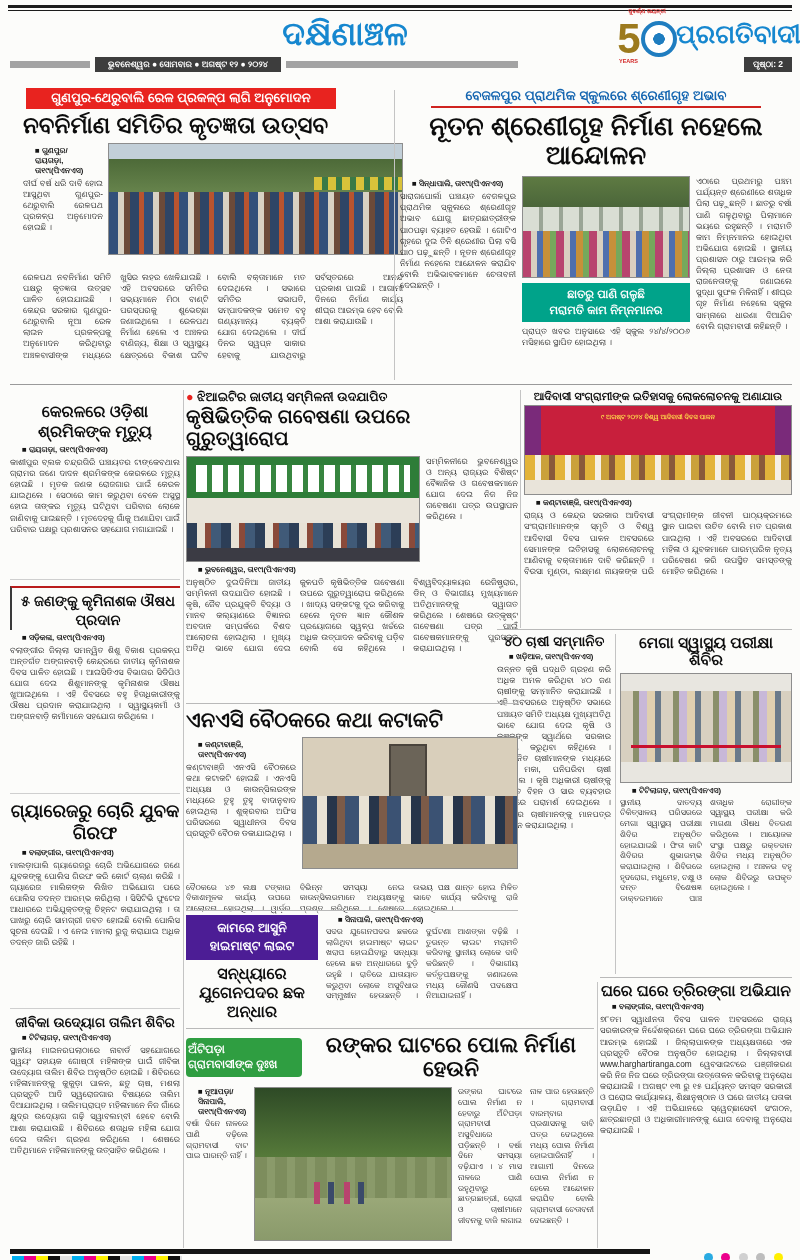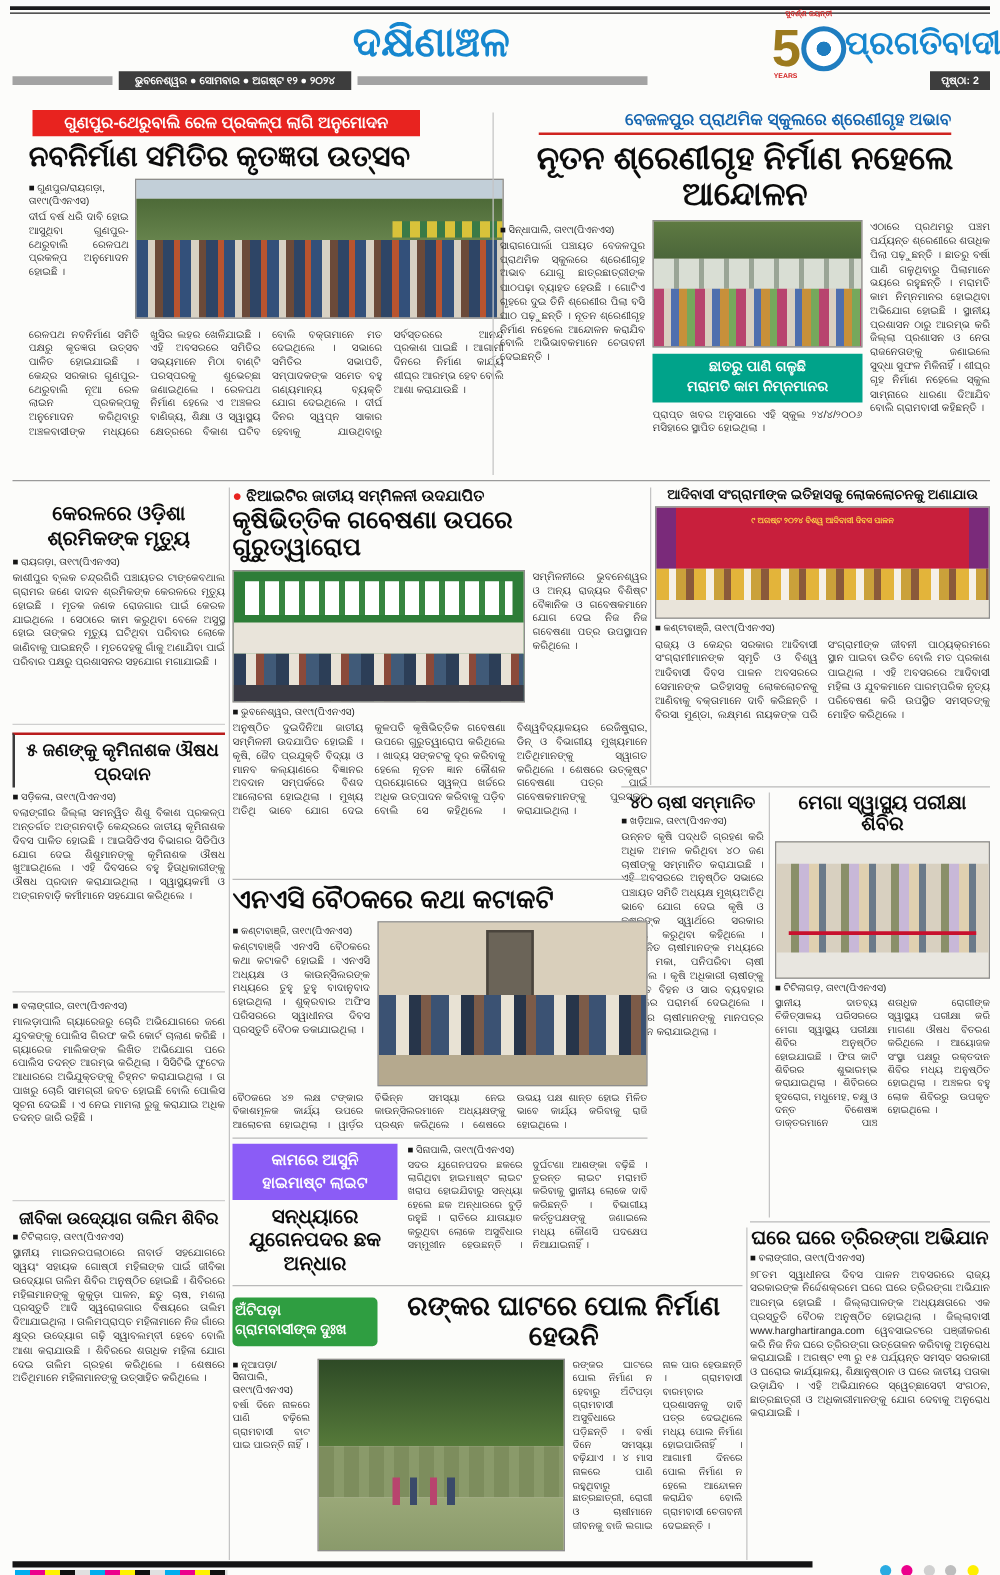--- a/index.html
+++ b/index.html
@@ -3,31 +3,31 @@
 <meta charset="utf-8">
 <style>
   html,body{margin:0;padding:0;background:#e8e8e4}
   .page{position:relative;width:800px;height:1260px;margin:0 auto;background:#fcfcfa;
         font-family:"Liberation Sans","DejaVu Sans",sans-serif;color:#1a1a1a;overflow:hidden}
   .abs{position:absolute}
   .hr{position:absolute;border-top:1px solid #b9b9b9}
   .vr{position:absolute;border-left:1px solid #c4c4c4}
   .hl{font-weight:bold;color:#0c0c0c;line-height:1.12}
   .center{text-align:center}
-  .byl{font-size:7.8px;font-weight:normal;color:#151515;margin:3px 0 2px}
+  .byl{font-size:7.8px;font-weight:bold;color:#151515;margin:3px 12px 2px}
   .bd{font-size:8.3px;line-height:1.34;text-align:justify;color:#1d1d1d;overflow:hidden}
   .c2{column-count:2;column-gap:8px}
   .c3{column-count:3;column-gap:9px}
   .c4{column-count:4;column-gap:9px}
   .kicker-red{background:#e8231f;color:#fff;font-weight:bold;font-size:13px;text-align:center;padding:2px 6px 3px}
-  .kicker-blue{color:#1465b0;font-weight:bold;font-size:13.5px;text-align:right;
+  .kicker-blue{color:#1465b0;font-weight:bold;font-size:13.5px;text-align:center;
                border-bottom:2px solid #cf231f;padding-bottom:2px;width:330px;margin:0 auto}
   .teal-box{background:#00a38a;color:#fff;font-weight:bold;font-size:11.5px;text-align:center;
             padding:4px 2px;line-height:1.35}
-  .maroon-box{background:#8b5cf6;color:#fff;font-weight:bold;font-size:12.5px;text-align:center;
+  .maroon-box{background:#4c1d95;color:#fff;font-weight:bold;font-size:12.5px;text-align:center;
               padding:5px 2px;line-height:1.4}
   .green-box{background:#2f9e41;color:#fff;font-weight:bold;font-size:11.5px;
              padding:4px 2px;line-height:1.35;border-radius:4px}
   .photo{position:relative;overflow:hidden;border:1px solid #8d8d8d;background:#cfcabd}
   .band{position:absolute;left:0;right:0}
   .row{display:flex}
   .dstrip{background:#3d3d3d;color:#fff;font-size:8.5px;text-align:center;line-height:15px;font-weight:bold}
   .gbar{position:absolute;height:7px;background:#a3a3a3}
   .lgdiv{border-top:1px solid #cfcfcf;margin:6px 0}
   .bracket{border-top:2px solid #b91c1c;border-left:2px solid #3a3a3a;padding:4px 2px 0 6px}
@@ -117,20 +117,21 @@
     <div class="lgdiv"></div>
     <div>
       <div class="bracket">
         <div class="hl center" style="font-size:14.5px;line-height:1.3">୫ ଜଣଙ୍କୁ କୃମିନାଶକ ଔଷଧ ପ୍ରଦାନ</div>
       </div>
       <div class="byl">■ ସଡ଼ିକଳା, ତା୧୯ା(ପିଏନଏସ)</div>
       <div class="bd" style="height:142px">ବଲାଙ୍ଗୀର ଜିଲ୍ଲା ସମନ୍ୱିତ ଶିଶୁ ବିକାଶ ପ୍ରକଳ୍ପ ଅନ୍ତର୍ଗତ ଅଙ୍ଗନବାଡ଼ି କେନ୍ଦ୍ରରେ ଜାତୀୟ କୃମିନାଶକ ଦିବସ ପାଳିତ ହୋଇଛି । ଆଇସିଡିଏସ ବିଭାଗର ସିଡିପିଓ ଯୋଗ ଦେଇ ଶିଶୁମାନଙ୍କୁ କୃମିନାଶକ ଔଷଧ ଖୁଆଇଥିଲେ । ଏହି ଦିବସରେ ବହୁ ହିତାଧିକାରୀଙ୍କୁ ଔଷଧ ପ୍ରଦାନ କରାଯାଇଥିଲା । ସ୍ୱାସ୍ଥ୍ୟକର୍ମୀ ଓ ଅଙ୍ଗନବାଡ଼ି କର୍ମୀମାନେ ସହଯୋଗ କରିଥିଲେ ।</div>
     </div>
     <div class="lgdiv"></div>
     <div>
+      <div class="hl center" style="font-size:18px;line-height:1.25">ଗ୍ୟାରେଜରୁ ଚୋରି ଯୁବକ ଗିରଫ</div>
       <div class="byl">■ ବଲାଙ୍ଗୀର, ତା୧୯ା(ପିଏନଏସ)</div>
       <div class="bd" style="height:142px">ମାଲଡ଼ାପାଲି ଗ୍ୟାରେଜରୁ ଚୋରି ଅଭିଯୋଗରେ ଜଣେ ଯୁବକଙ୍କୁ ପୋଲିସ ଗିରଫ କରି କୋର୍ଟ ଚାଲାଣ କରିଛି । ଗ୍ୟାରେଜ ମାଲିକଙ୍କ ଲିଖିତ ଅଭିଯୋଗ ପରେ ପୋଲିସ ତଦନ୍ତ ଆରମ୍ଭ କରିଥିଲା । ସିସିଟିଭି ଫୁଟେଜ ଆଧାରରେ ଅଭିଯୁକ୍ତଙ୍କୁ ଚିହ୍ନଟ କରାଯାଇଥିଲା । ତା ପାଖରୁ ଚୋରି ସାମଗ୍ରୀ ଜବତ ହୋଇଛି ବୋଲି ପୋଲିସ ସୂଚନା ଦେଇଛି । ଏ ନେଇ ମାମଲା ରୁଜୁ କରାଯାଇ ଅଧିକ ତଦନ୍ତ ଜାରି ରହିଛି ।</div>
     </div>
     <div class="lgdiv"></div>
     <div>
       <div class="hl center" style="font-size:13.5px">ଜୀବିକା ଉଦ୍ୟୋଗ ତାଲିମ ଶିବିର</div>
       <div class="byl">■ ଟିଟିଲାଗଡ଼, ତା୧୯ା(ପିଏନଏସ)</div>
       <div class="bd" style="height:196px">ସ୍ଥାନୀୟ ମାଇନରପଲାଠାରେ ନାବାର୍ଡ ସହଯୋଗରେ ସ୍ୱୟଂ ସହାୟକ ଗୋଷ୍ଠୀ ମହିଳାଙ୍କ ପାଇଁ ଜୀବିକା ଉଦ୍ୟୋଗ ତାଲିମ ଶିବିର ଅନୁଷ୍ଠିତ ହୋଇଛି । ଶିବିରରେ ମହିଳାମାନଙ୍କୁ କୁକୁଡ଼ା ପାଳନ, ଛତୁ ଚାଷ, ମଶଲା ପ୍ରସ୍ତୁତି ଆଦି ସ୍ୱରୋଜଗାର ବିଷୟରେ ତାଲିମ ଦିଆଯାଇଥିଲା । ତାଲିମପ୍ରାପ୍ତ ମହିଳାମାନେ ନିଜ ଗାଁରେ କ୍ଷୁଦ୍ର ଉଦ୍ୟୋଗ ଗଢ଼ି ସ୍ୱାବଲମ୍ବୀ ହେବେ ବୋଲି ଆଶା କରାଯାଉଛି । ଶିବିରରେ ଶତାଧିକ ମହିଳା ଯୋଗ ଦେଇ ତାଲିମ ଗ୍ରହଣ କରିଥିଲେ । ଶେଷରେ ଅତିଥିମାନେ ମହିଳାମାନଙ୍କୁ ଉତ୍ସାହିତ କରିଥିଲେ ।</div>
     </div>
   </div>

